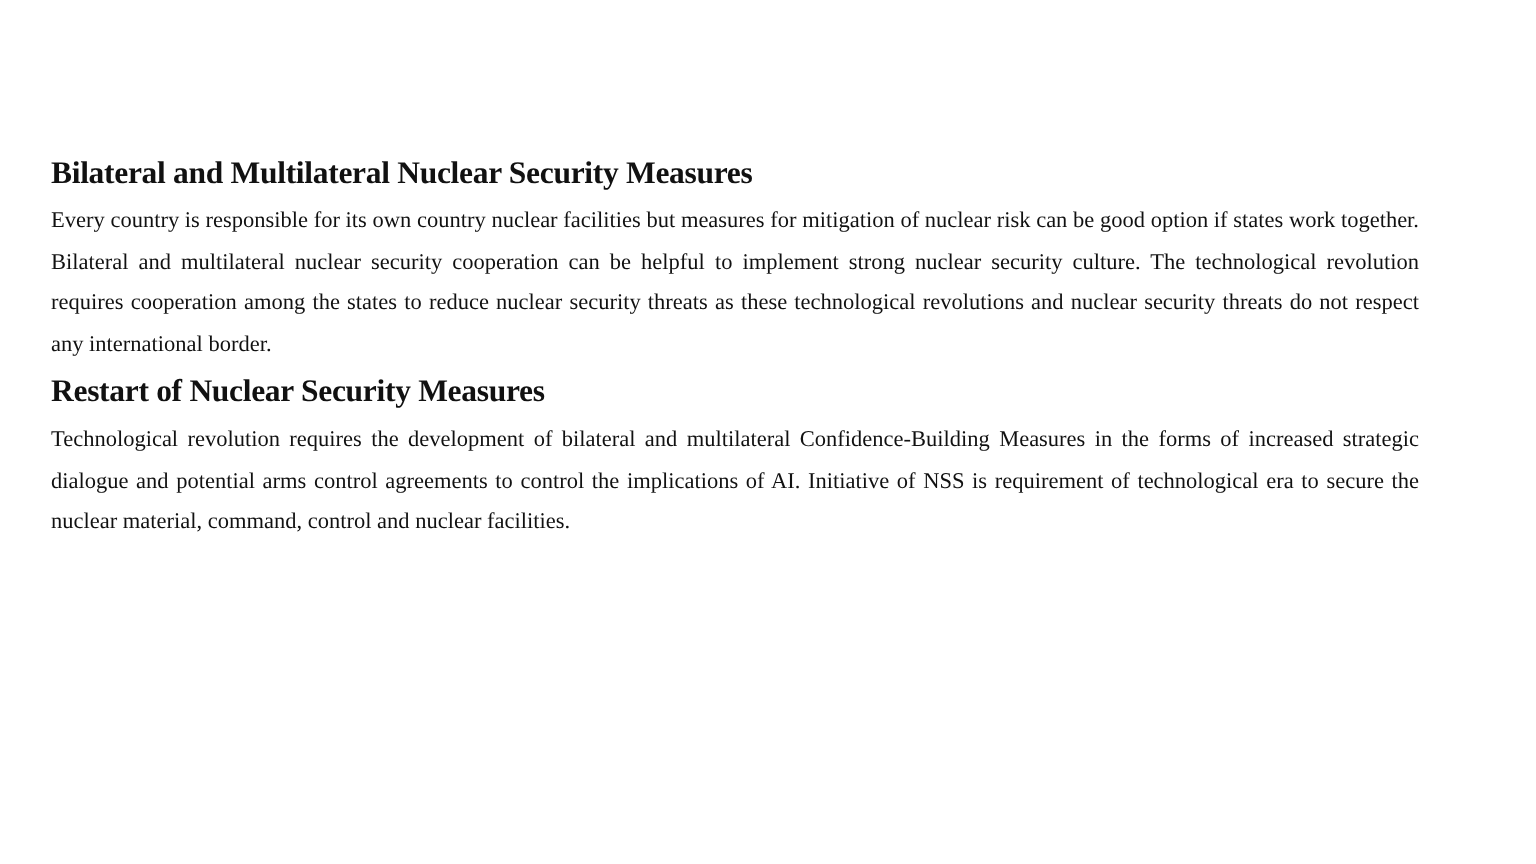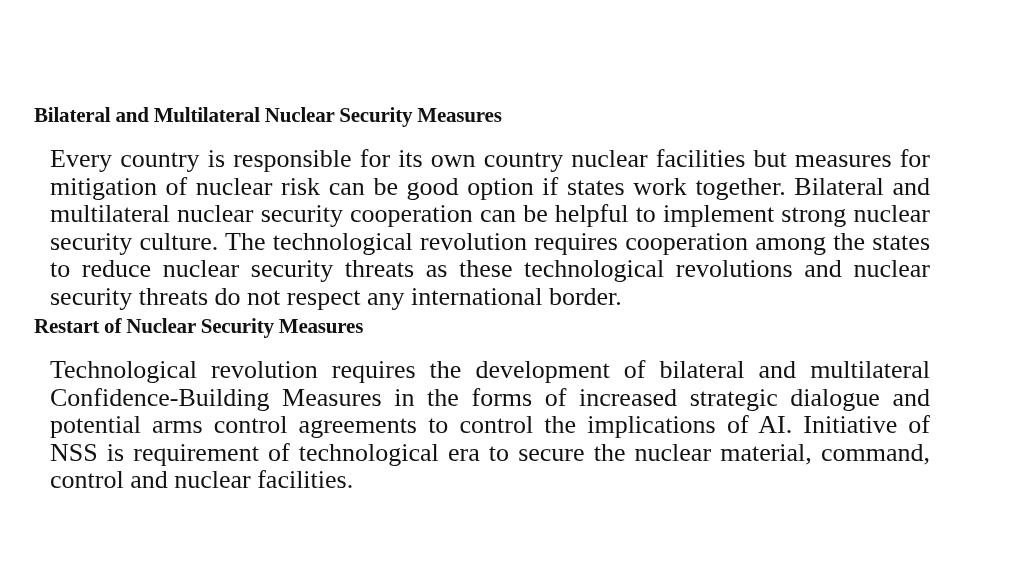--- a/index.html
+++ b/index.html
@@ -22,24 +22,24 @@
       width: 912px;
     }
     .heading {
       font-weight: bold;
       font-size: 21px;
       line-height: 28px;
       margin: 0;
       letter-spacing: -0.2px;
     }
     .para {
-      font-size: 26px;
+      font-size: 15px;
       line-height: 27.5px;
       text-align: justify;
-      margin: 16px;
+      margin: 0;
     }
     #h1 { margin-bottom: 5px; }
     #p1 { margin-bottom: 2px; }
     #h2 { margin-bottom: 6px; }
   </style>
 </head>
 <body>
 
 <div class="slide">
   <section>

